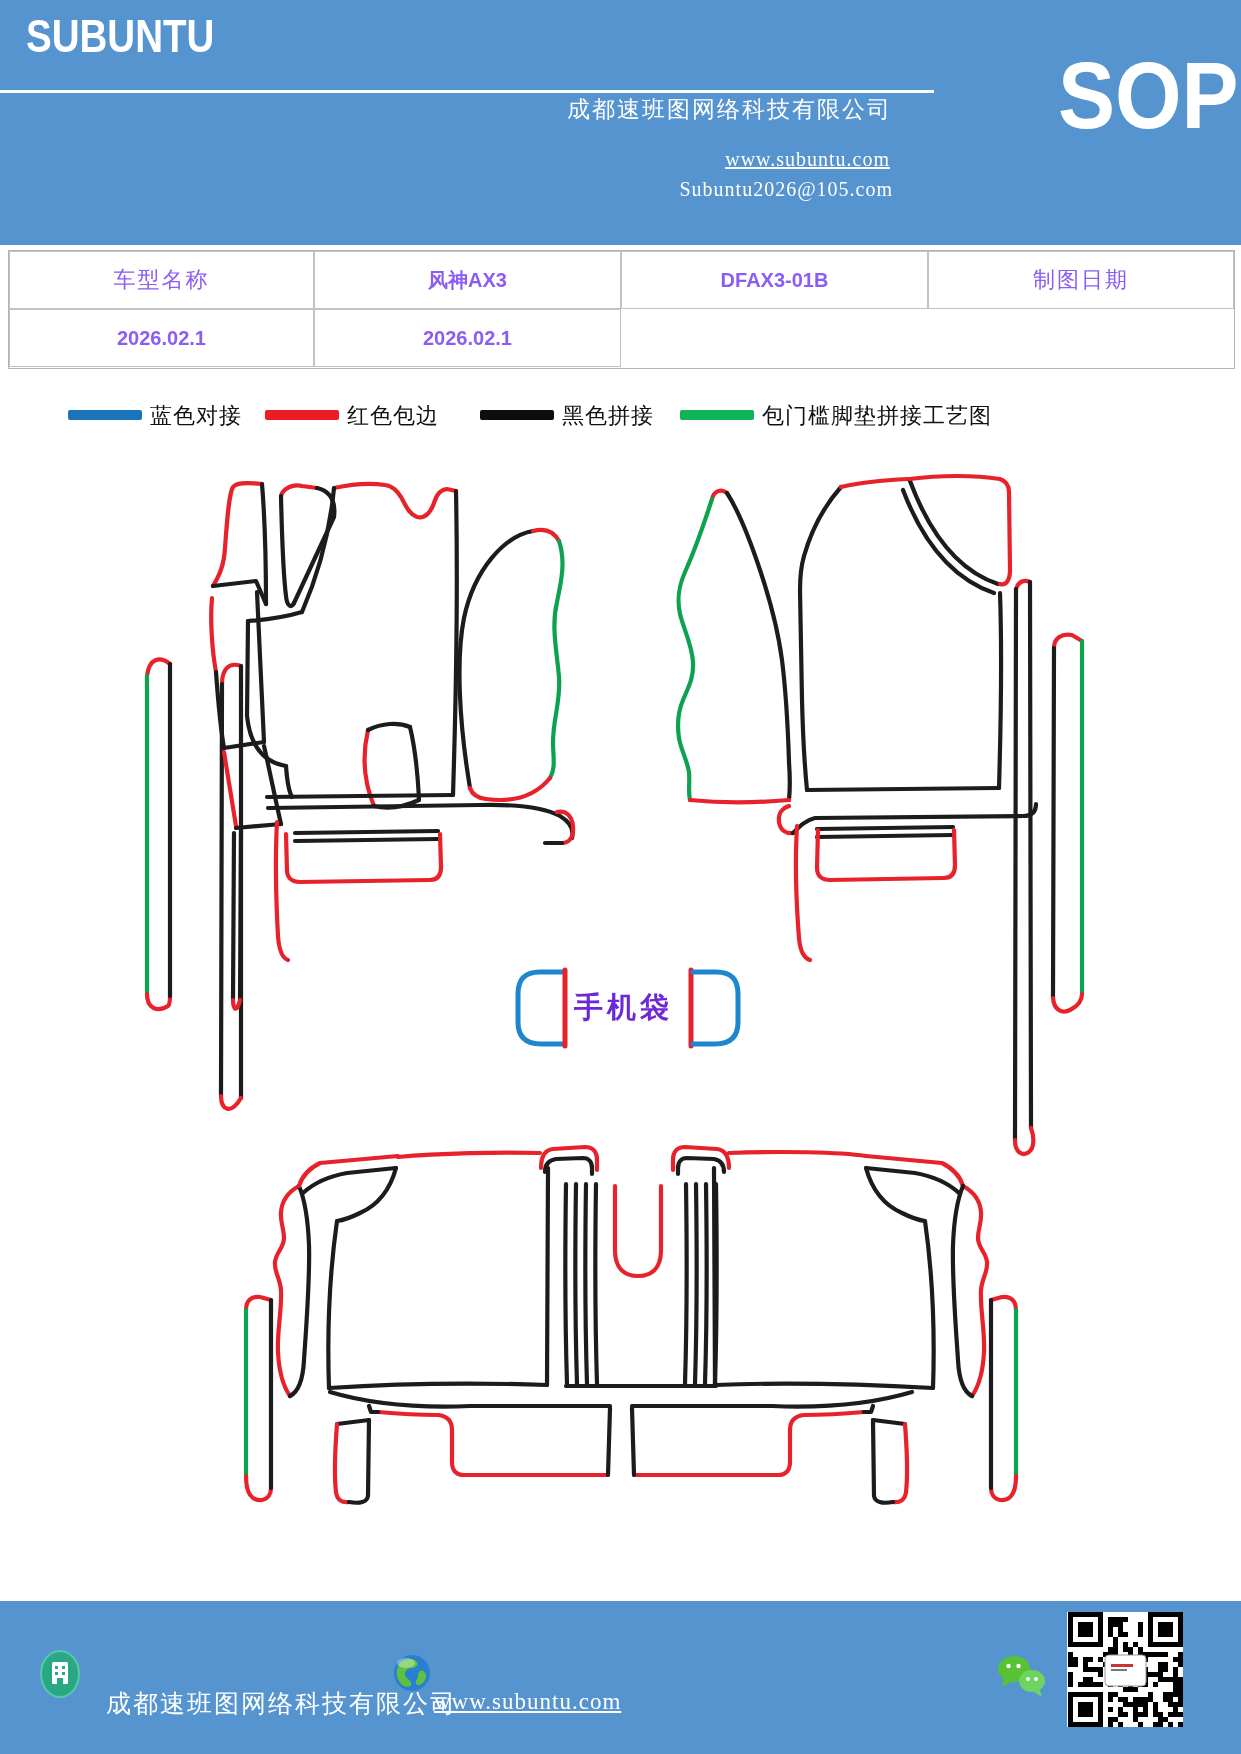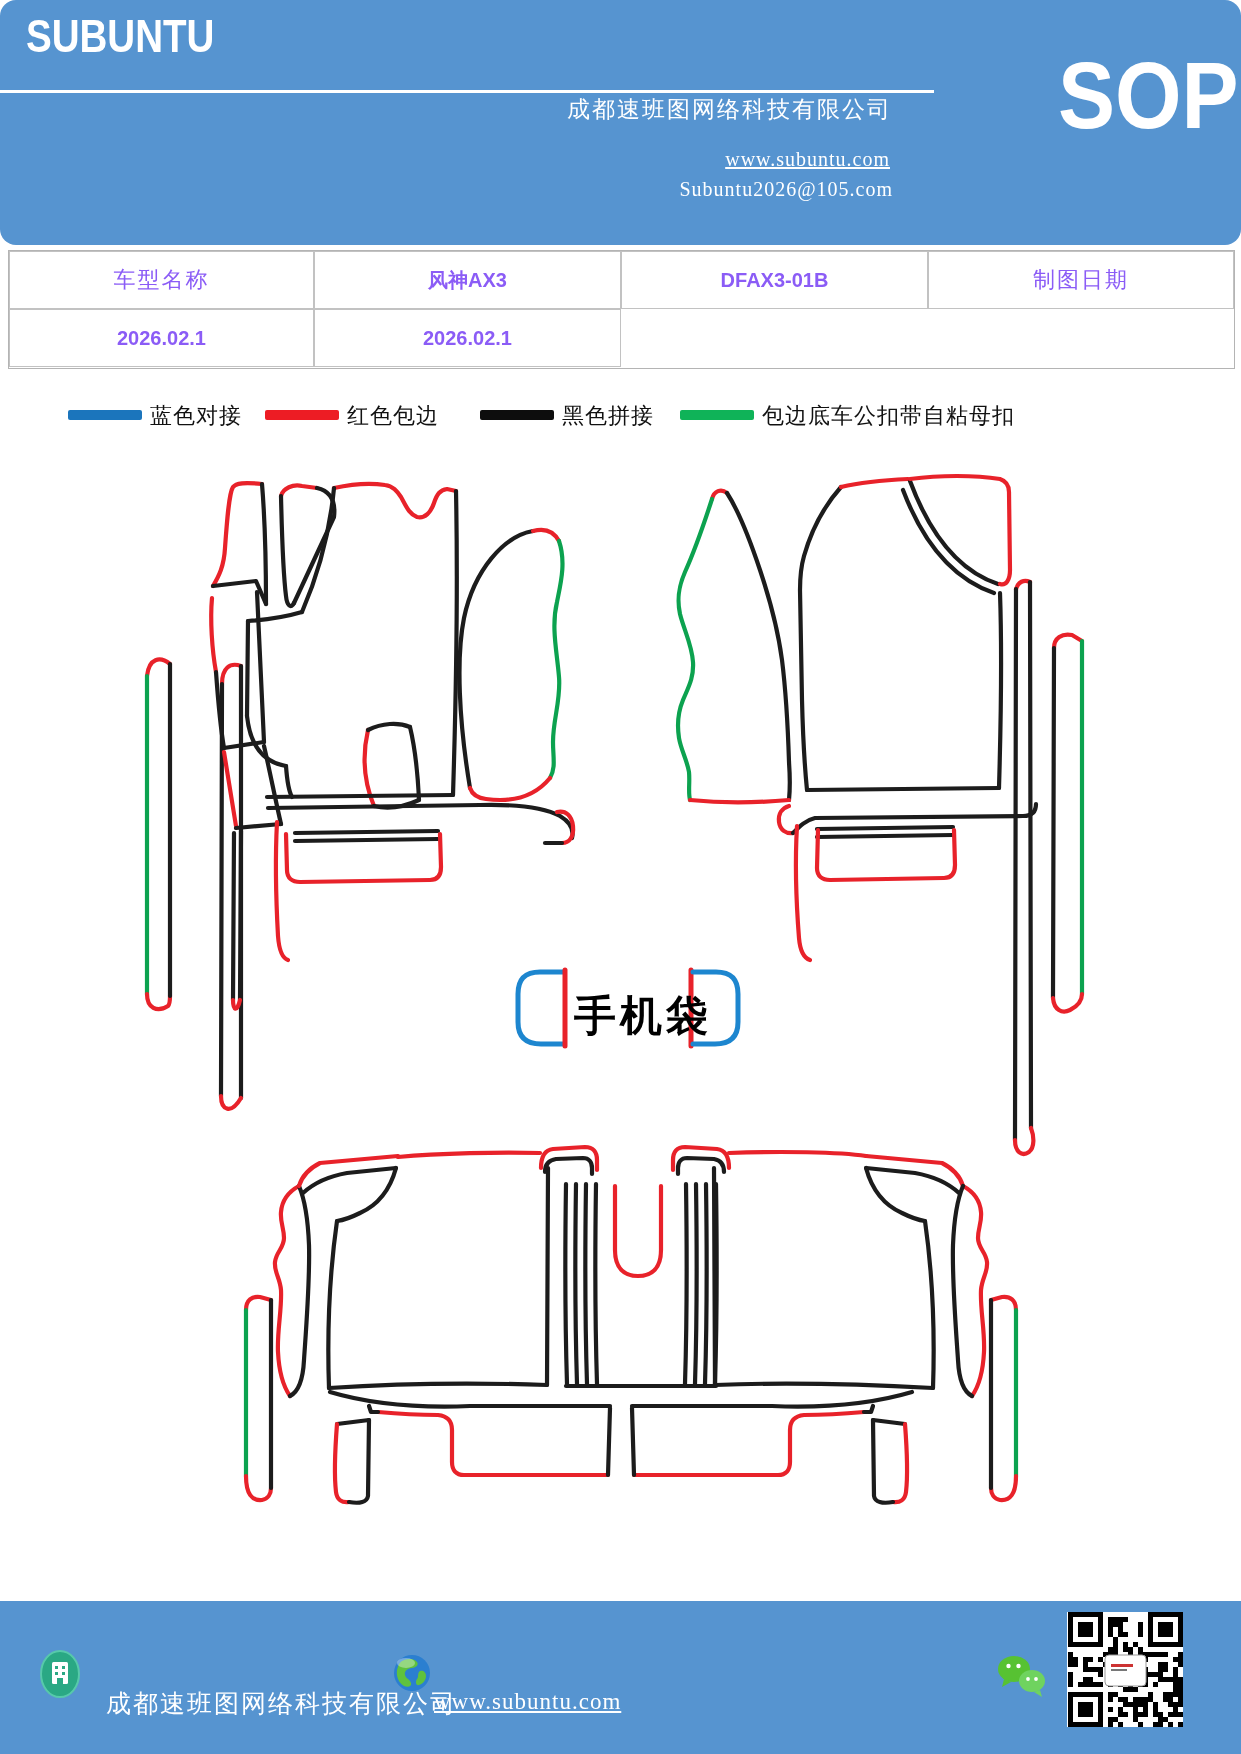--- a/index.html
+++ b/index.html
@@ -1,19 +1,19 @@
 <!DOCTYPE html>
 <html><head>
 <meta charset="utf-8">
 <style>
   html,body{margin:0;padding:0;background:#888;}
   #page{position:relative;width:1241px;height:1754px;background:#ffffff;overflow:hidden;
         font-family:"Liberation Sans",sans-serif;}
   
-  .header{position:absolute;left:0;top:0;width:1241px;height:245px;background:#5694d0;border-radius:16px;}
+  .header{position:absolute;left:0;top:0;width:1241px;height:245px;background:#5694d0;}
   .logo{position:absolute;left:26px;top:8px;color:#fff;font-size:47px;font-weight:800;
         letter-spacing:0px;transform:scaleX(.82);transform-origin:left top;
         font-family:"Liberation Sans",sans-serif;}
   .hline{position:absolute;left:0;top:90px;width:934px;height:3px;background:#fff;}
   .doc-title{position:absolute;left:30px;top:128px;color:#fff;font-size:31px;font-weight:700;
         letter-spacing:4px;font-family:"Liberation Serif",serif;}
   .hd-company{position:absolute;left:560px;top:94px;width:332px;text-align:right;color:#fff;
         font-size:23px;letter-spacing:2px;font-family:"Liberation Serif",serif;}
   .sop{position:absolute;left:1058px;top:48px;color:#fff;font-size:95px;font-weight:700;
         line-height:1;transform:scaleX(.9);transform-origin:left top;}
@@ -29,21 +29,21 @@
   .cell.lbl{font-size:22px;font-family:"Liberation Serif",serif;letter-spacing:2px;}
   .cell.val{font-size:20px;font-weight:700;font-family:"Liberation Sans",sans-serif;}
   
   .legend{position:absolute;left:0;top:398px;width:1152px;height:34px;}
   .leg-item{position:absolute;top:0;height:34px;}
   .leg-bar{position:absolute;top:12px;left:0;width:74px;height:10px;border-radius:2px;}
   .leg-txt{position:absolute;left:82px;top:3px;font-size:22px;color:#111;white-space:nowrap;
         font-family:"Liberation Serif",serif;letter-spacing:1px;}
   
   .diagram-svg{position:absolute;left:0;top:0;width:1241px;height:1754px;}
-  .bag-label{position:absolute;left:574px;top:988px;font-size:42px;font-weight:700;color:#000000;
+  .bag-label{position:absolute;left:574px;top:988px;font-size:29px;font-weight:700;color:#6d28d9;
         letter-spacing:4px;font-family:"Liberation Serif",serif;}
   
   .footer{position:absolute;left:0;top:1601px;width:1241px;height:153px;background:#5694d0;}
   .ft-company{position:absolute;left:106px;top:86px;color:#fff;font-size:25px;letter-spacing:2px;
         font-family:"Liberation Serif",serif;}
   .ft-www{position:absolute;left:434px;top:88px;color:#fff;font-size:23px;letter-spacing:1px;
         text-decoration:underline;font-family:"Liberation Serif",serif;cursor:pointer;}
   .ft-icon{position:absolute;}
   .qr-box{position:absolute;left:1067px;top:11px;width:116px;height:115px;background:#fff;}
 </style>
@@ -78,21 +78,21 @@
     <div class="leg-item" style="left:265px;">
       <div class="leg-bar" style="background-color: rgb(237, 28, 36);"></div>
       <div class="leg-txt">红色包边</div>
     </div>
     <div class="leg-item" style="left:480px;">
       <div class="leg-bar" style="background-color: rgb(13, 13, 13);"></div>
       <div class="leg-txt">黑色拼接</div>
     </div>
     <div class="leg-item" style="left:680px;">
       <div class="leg-bar" style="background-color: rgb(15, 179, 88);"></div>
-      <div class="leg-txt">包边底车公扣带自粘母扣</div>
+      <div class="leg-txt">包门槛脚垫拼接工艺图</div>
     </div>
   </div>
 
   <svg class="diagram-svg" viewBox="0 0 1241 1754" fill="none" stroke-linecap="round" stroke-linejoin="round" stroke-width="4.2">
 
     <g>
 
       <path stroke="#e8222a" d="M170,664 C160,656 149,658 147,676"></path>
       <path stroke="#0ca24f" d="M147,676 L147,994"></path>
       <path stroke="#e8222a" d="M147,994 C147,1008 157,1013 168,1006 C170,1004 170,1000 170,996"></path>

